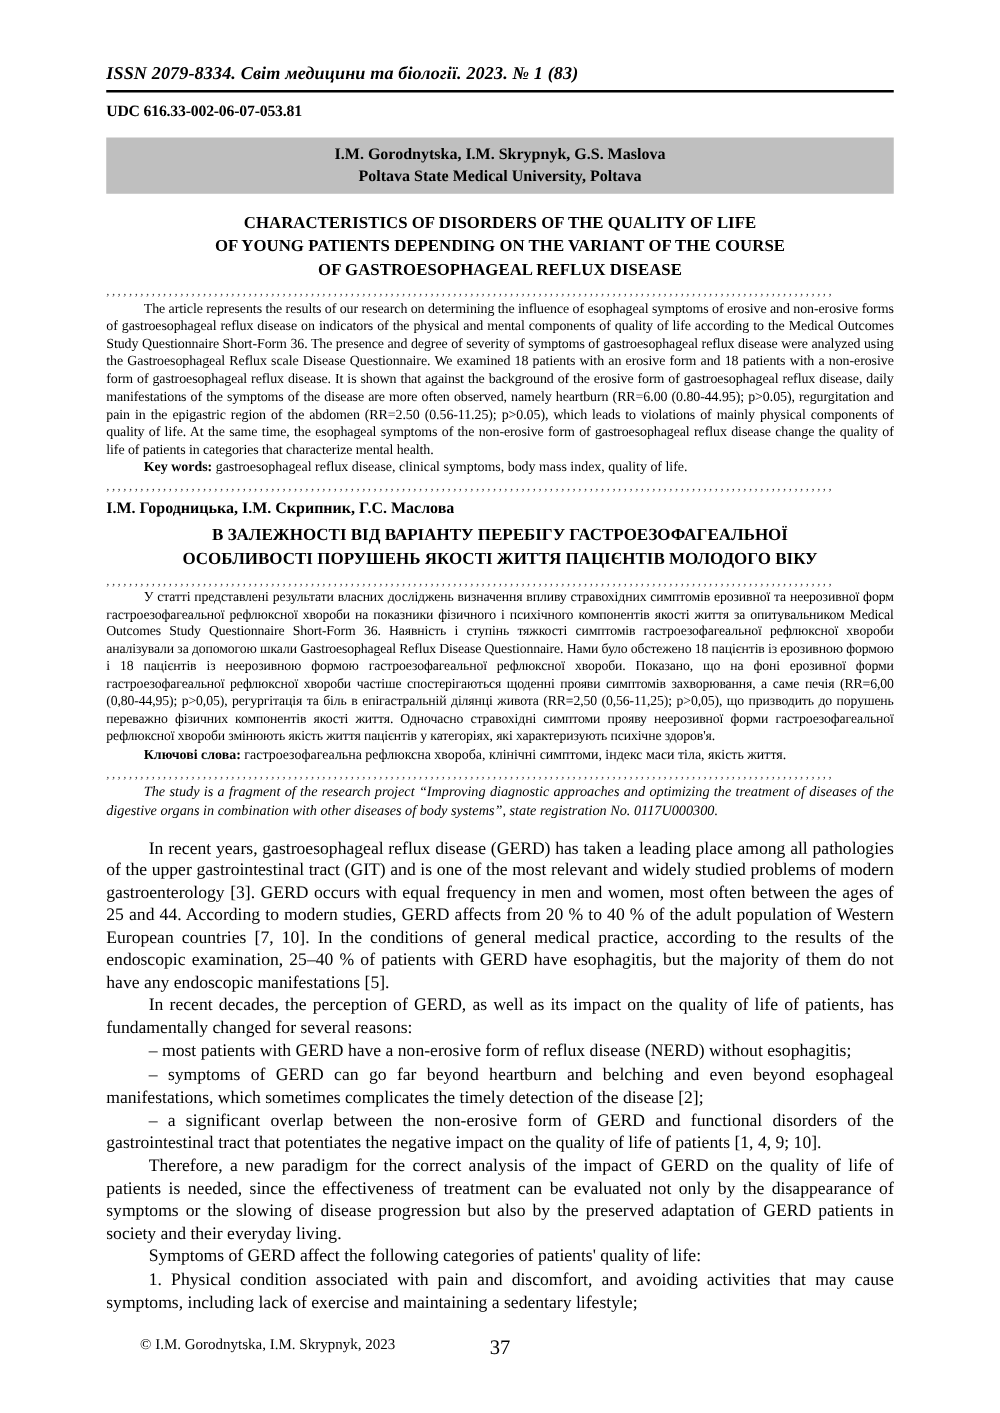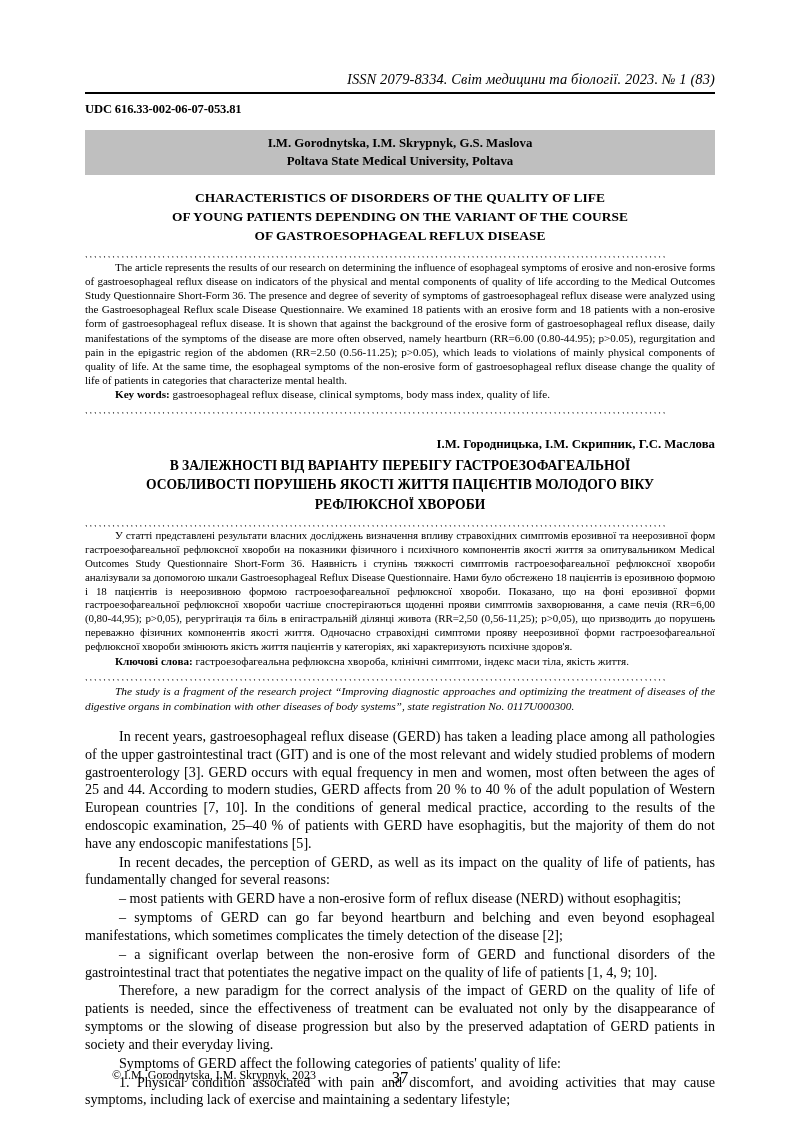--- a/index.html
+++ b/index.html
@@ -17,26 +17,25 @@
   .page {
     position: absolute;
     left: 85px;
     top: 0;
     width: 630px;
     height: 1130px;
   }
 
   
   .running-head {
-    text-align: right;
     font-style: italic;
-    font-weight: normal;
+    font-weight: bold;
     font-size: 14.5px;
     letter-spacing: 0.1px;
-    padding-top: 72px;
+    padding-top: 52px;
     line-height: 1.1;
   }
   .head-rule {
     margin-top: 4px;
     border-top: 2.2px solid #000;
     height: 0;
   }
 
   
   .doi-block {
@@ -102,24 +101,24 @@
     font-size: 11.15px;
     line-height: 1.27;
     text-align: justify;
     text-indent: 30px;
     margin: 0;
   }
   .keywords b { font-weight: bold; }
 
   
   .uk-authors {
-    text-align: right;
+    text-align: left;
     font-weight: bold;
     font-size: 12.8px;
-    margin-top: 22px;
+    margin-top: 4px;
     line-height: 1.4;
   }
   .uk-title {
     text-align: center;
     font-weight: bold;
     font-size: 13.6px;
     line-height: 1.42;
     margin-top: 2px;
   }
 
@@ -195,21 +194,20 @@
   <p class="abstract">The article represents the results of our research on determining the influence of esophageal symptoms of erosive and non-erosive forms of gastroesophageal reflux disease on indicators of the physical and mental components of quality of life according to the Medical Outcomes Study Questionnaire Short-Form 36. The presence and degree of severity of symptoms of gastroesophageal reflux disease were analyzed using the Gastroesophageal Reflux scale Disease Questionnaire. We examined 18 patients with an erosive form and 18 patients with a non-erosive form of gastroesophageal reflux disease. It is shown that against the background of the erosive form of gastroesophageal reflux disease, daily manifestations of the symptoms of the disease are more often observed, namely heartburn (RR=6.00 (0.80-44.95); p&gt;0.05), regurgitation and pain in the epigastric region of the abdomen (RR=2.50 (0.56-11.25); p&gt;0.05), which leads to violations of mainly physical components of quality of life. At the same time, the esophageal symptoms of the non-erosive form of gastroesophageal reflux disease change the quality of life of patients in categories that characterize mental health.</p>
   <p class="keywords"><b>Key words:</b><span> gastroesophageal reflux disease, clinical symptoms, body mass index, quality of life.</span></p>
 
   <div class="tick-sep">,,,,,,,,,,,,,,,,,,,,,,,,,,,,,,,,,,,,,,,,,,,,,,,,,,,,,,,,,,,,,,,,,,,,,,,,,,,,,,,,,,,,,,,,,,,,,,,,,,,,,,,,,,,,,,,,,,,,,,,,,,,,,,,,</div>
 
   <div class="uk-authors">І.М. Городницька, І.М. Скрипник, Г.С. Маслова</div>
 
   <div class="uk-title">
     <div>В ЗАЛЕЖНОСТІ ВІД ВАРІАНТУ ПЕРЕБІГУ ГАСТРОЕЗОФАГЕАЛЬНОЇ</div>
     <div>ОСОБЛИВОСТІ ПОРУШЕНЬ ЯКОСТІ ЖИТТЯ ПАЦІЄНТІВ МОЛОДОГО ВІКУ</div>
-    <div>РЕФЛЮКСНОЇ ХВОРОБИ</div>
   </div>
 
   <div class="tick-sep">,,,,,,,,,,,,,,,,,,,,,,,,,,,,,,,,,,,,,,,,,,,,,,,,,,,,,,,,,,,,,,,,,,,,,,,,,,,,,,,,,,,,,,,,,,,,,,,,,,,,,,,,,,,,,,,,,,,,,,,,,,,,,,,,</div>
 
   <p class="abstract uk">У статті представлені результати власних досліджень визначення впливу стравохідних симптомів ерозивної та неерозивної форм гастроезофагеальної рефлюксної хвороби на показники фізичного і психічного компонентів якості життя за опитувальником Medical Outcomes Study Questionnaire Short-Form 36. Наявність і ступінь тяжкості симптомів гастроезофагеальної рефлюксної хвороби аналізували за допомогою шкали Gastroesophageal Reflux Disease Questionnaire. Нами було обстежено 18 пацієнтів із ерозивною формою і 18 пацієнтів із неерозивною формою гастроезофагеальної рефлюксної хвороби. Показано, що на фоні ерозивної форми гастроезофагеальної рефлюксної хвороби частіше спостерігаються щоденні прояви симптомів захворювання, а саме печія (RR=6,00 (0,80-44,95); p&gt;0,05), регургітація та біль в епігастральній ділянці живота (RR=2,50 (0,56-11,25); p&gt;0,05), що призводить до порушень переважно фізичних компонентів якості життя. Одночасно стравохідні симптоми прояву неерозивної форми гастроезофагеальної рефлюксної хвороби змінюють якість життя пацієнтів у категоріях, які характеризують психічне здоров'я.</p>
   <p class="keywords"><b>Ключові слова:</b><span> гастроезофагеальна рефлюксна хвороба, клінічні симптоми, індекс маси тіла, якість життя.</span></p>
 
   <div class="tick-sep">,,,,,,,,,,,,,,,,,,,,,,,,,,,,,,,,,,,,,,,,,,,,,,,,,,,,,,,,,,,,,,,,,,,,,,,,,,,,,,,,,,,,,,,,,,,,,,,,,,,,,,,,,,,,,,,,,,,,,,,,,,,,,,,,</div>
 
   <p class="project-note">The study is a fragment of the research project “Improving diagnostic approaches and optimizing the treatment of diseases of the digestive organs in combination with other diseases of body systems”, state registration No. 0117U000300.</p>

